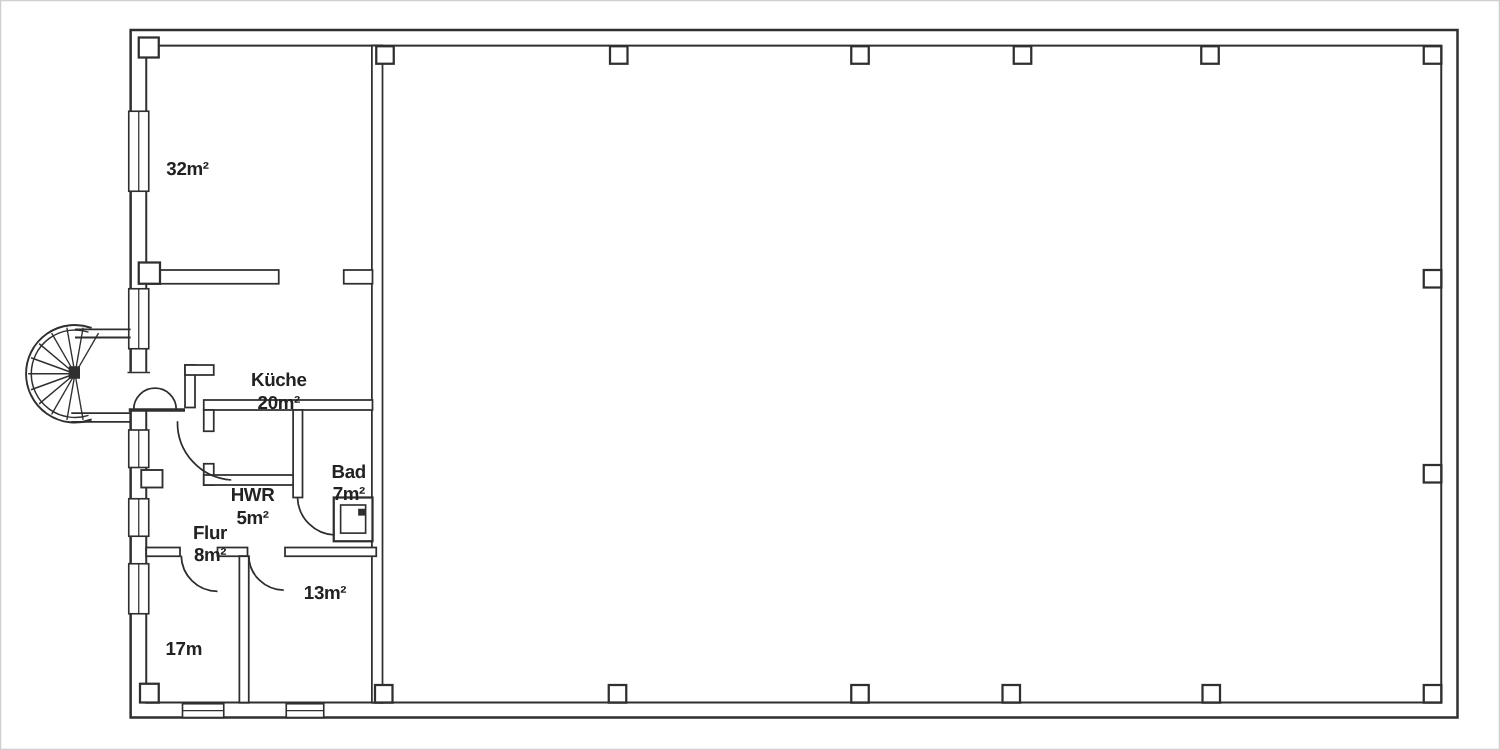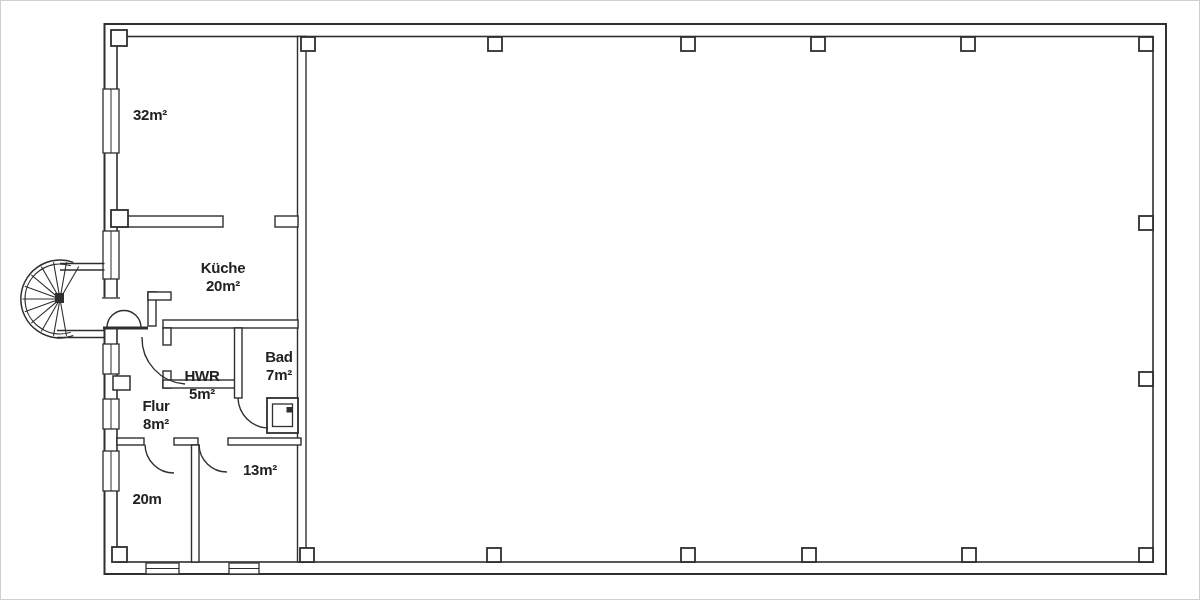--- a/index.html
+++ b/index.html
@@ -8,20 +8,21 @@
     border:1px solid #cfcfcf;background:var(--bg,#fff);
     overflow:hidden;
     font-family:"Liberation Sans",sans-serif;
   }
   svg{position:absolute;left:0;top:0;}
   .room-label{
     position:absolute;width:70px;text-align:center;
     font:700 15px/17.5px "Liberation Sans",sans-serif;
     letter-spacing:-0.3px;color:var(--text,#222);
     pointer-events:none;
+    margin-top:21px;
   }
   .room-label span{display:block;}
   .wl{fill:none;stroke:var(--wall,#2f2f2f);}
   .wfill{fill:var(--bg,#fff);stroke:var(--wall,#2f2f2f);}
   .werase{fill:var(--bg,#fff);stroke:none;}
   .wdark{fill:var(--wall,#2f2f2f);stroke:none;}
 </style>
 </head>
 <body>
 
@@ -163,36 +164,36 @@
     <line class="wl" x1="59" y1="298" x2="52.5" y2="334.9" stroke-width="1.1"></line>
     <line class="wl" x1="59" y1="298" x2="65.5" y2="334.9" stroke-width="1.1"></line>
 
     <rect class="wdark" x="54" y="292" width="9" height="10"></rect>
   </g>
 </svg>
 
   <div class="room-label" style="left:114px;top:105px">
       <span>32m²</span>
     </div>
-  <div class="room-label" style="left:187px;top:258px">
+  <div class="room-label" style="left:187px;top:274px">
       <span>Küche</span>
       <span>20m²</span>
     </div>
   <div class="room-label" style="left:166px;top:366px">
       <span>HWR</span>
       <span>5m²</span>
     </div>
   <div class="room-label" style="left:243px;top:347px">
       <span>Bad</span>
       <span>7m²</span>
     </div>
-  <div class="room-label" style="left:120px;top:396px">
+  <div class="room-label" style="left:132px;top:396px">
       <span>Flur</span>
       <span>8m²</span>
     </div>
   <div class="room-label" style="left:111px;top:489px">
-      <span>20m</span>
+      <span>17m</span>
     </div>
-  <div class="room-label" style="left:224px;top:460px">
+  <div class="room-label" style="left:224px;top:444px">
       <span>13m²</span>
     </div>
 
 </div>
 
 </body></html>

